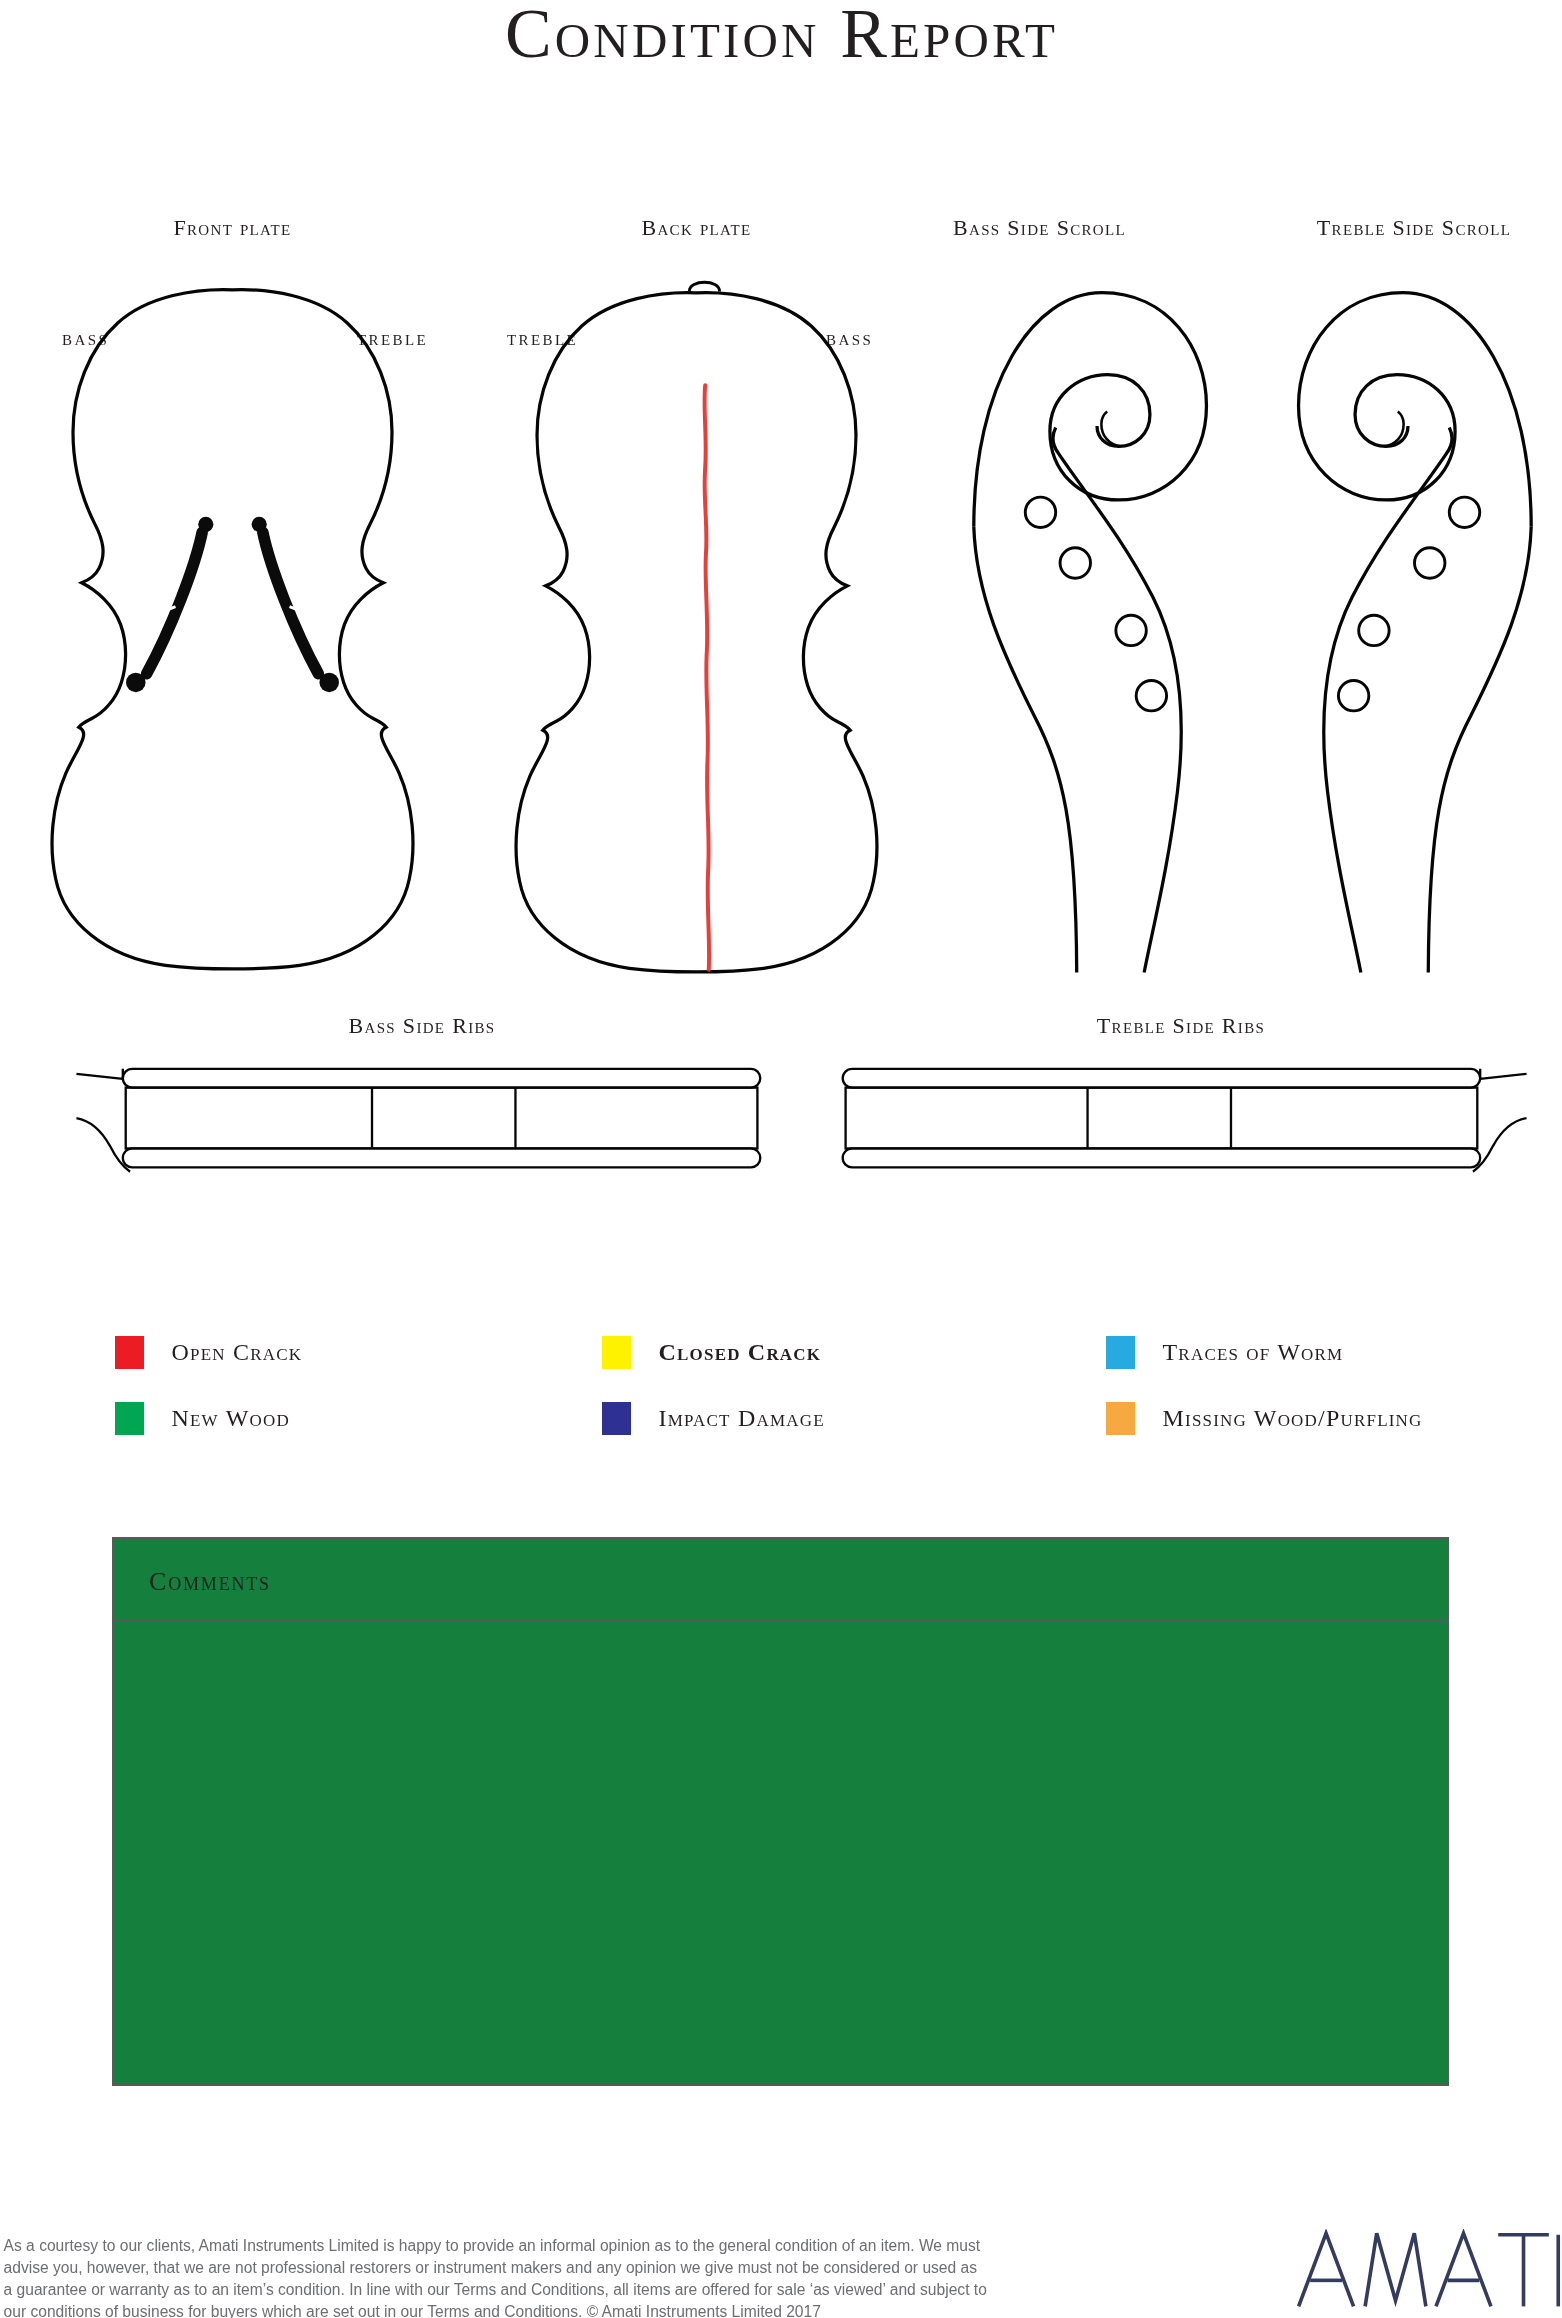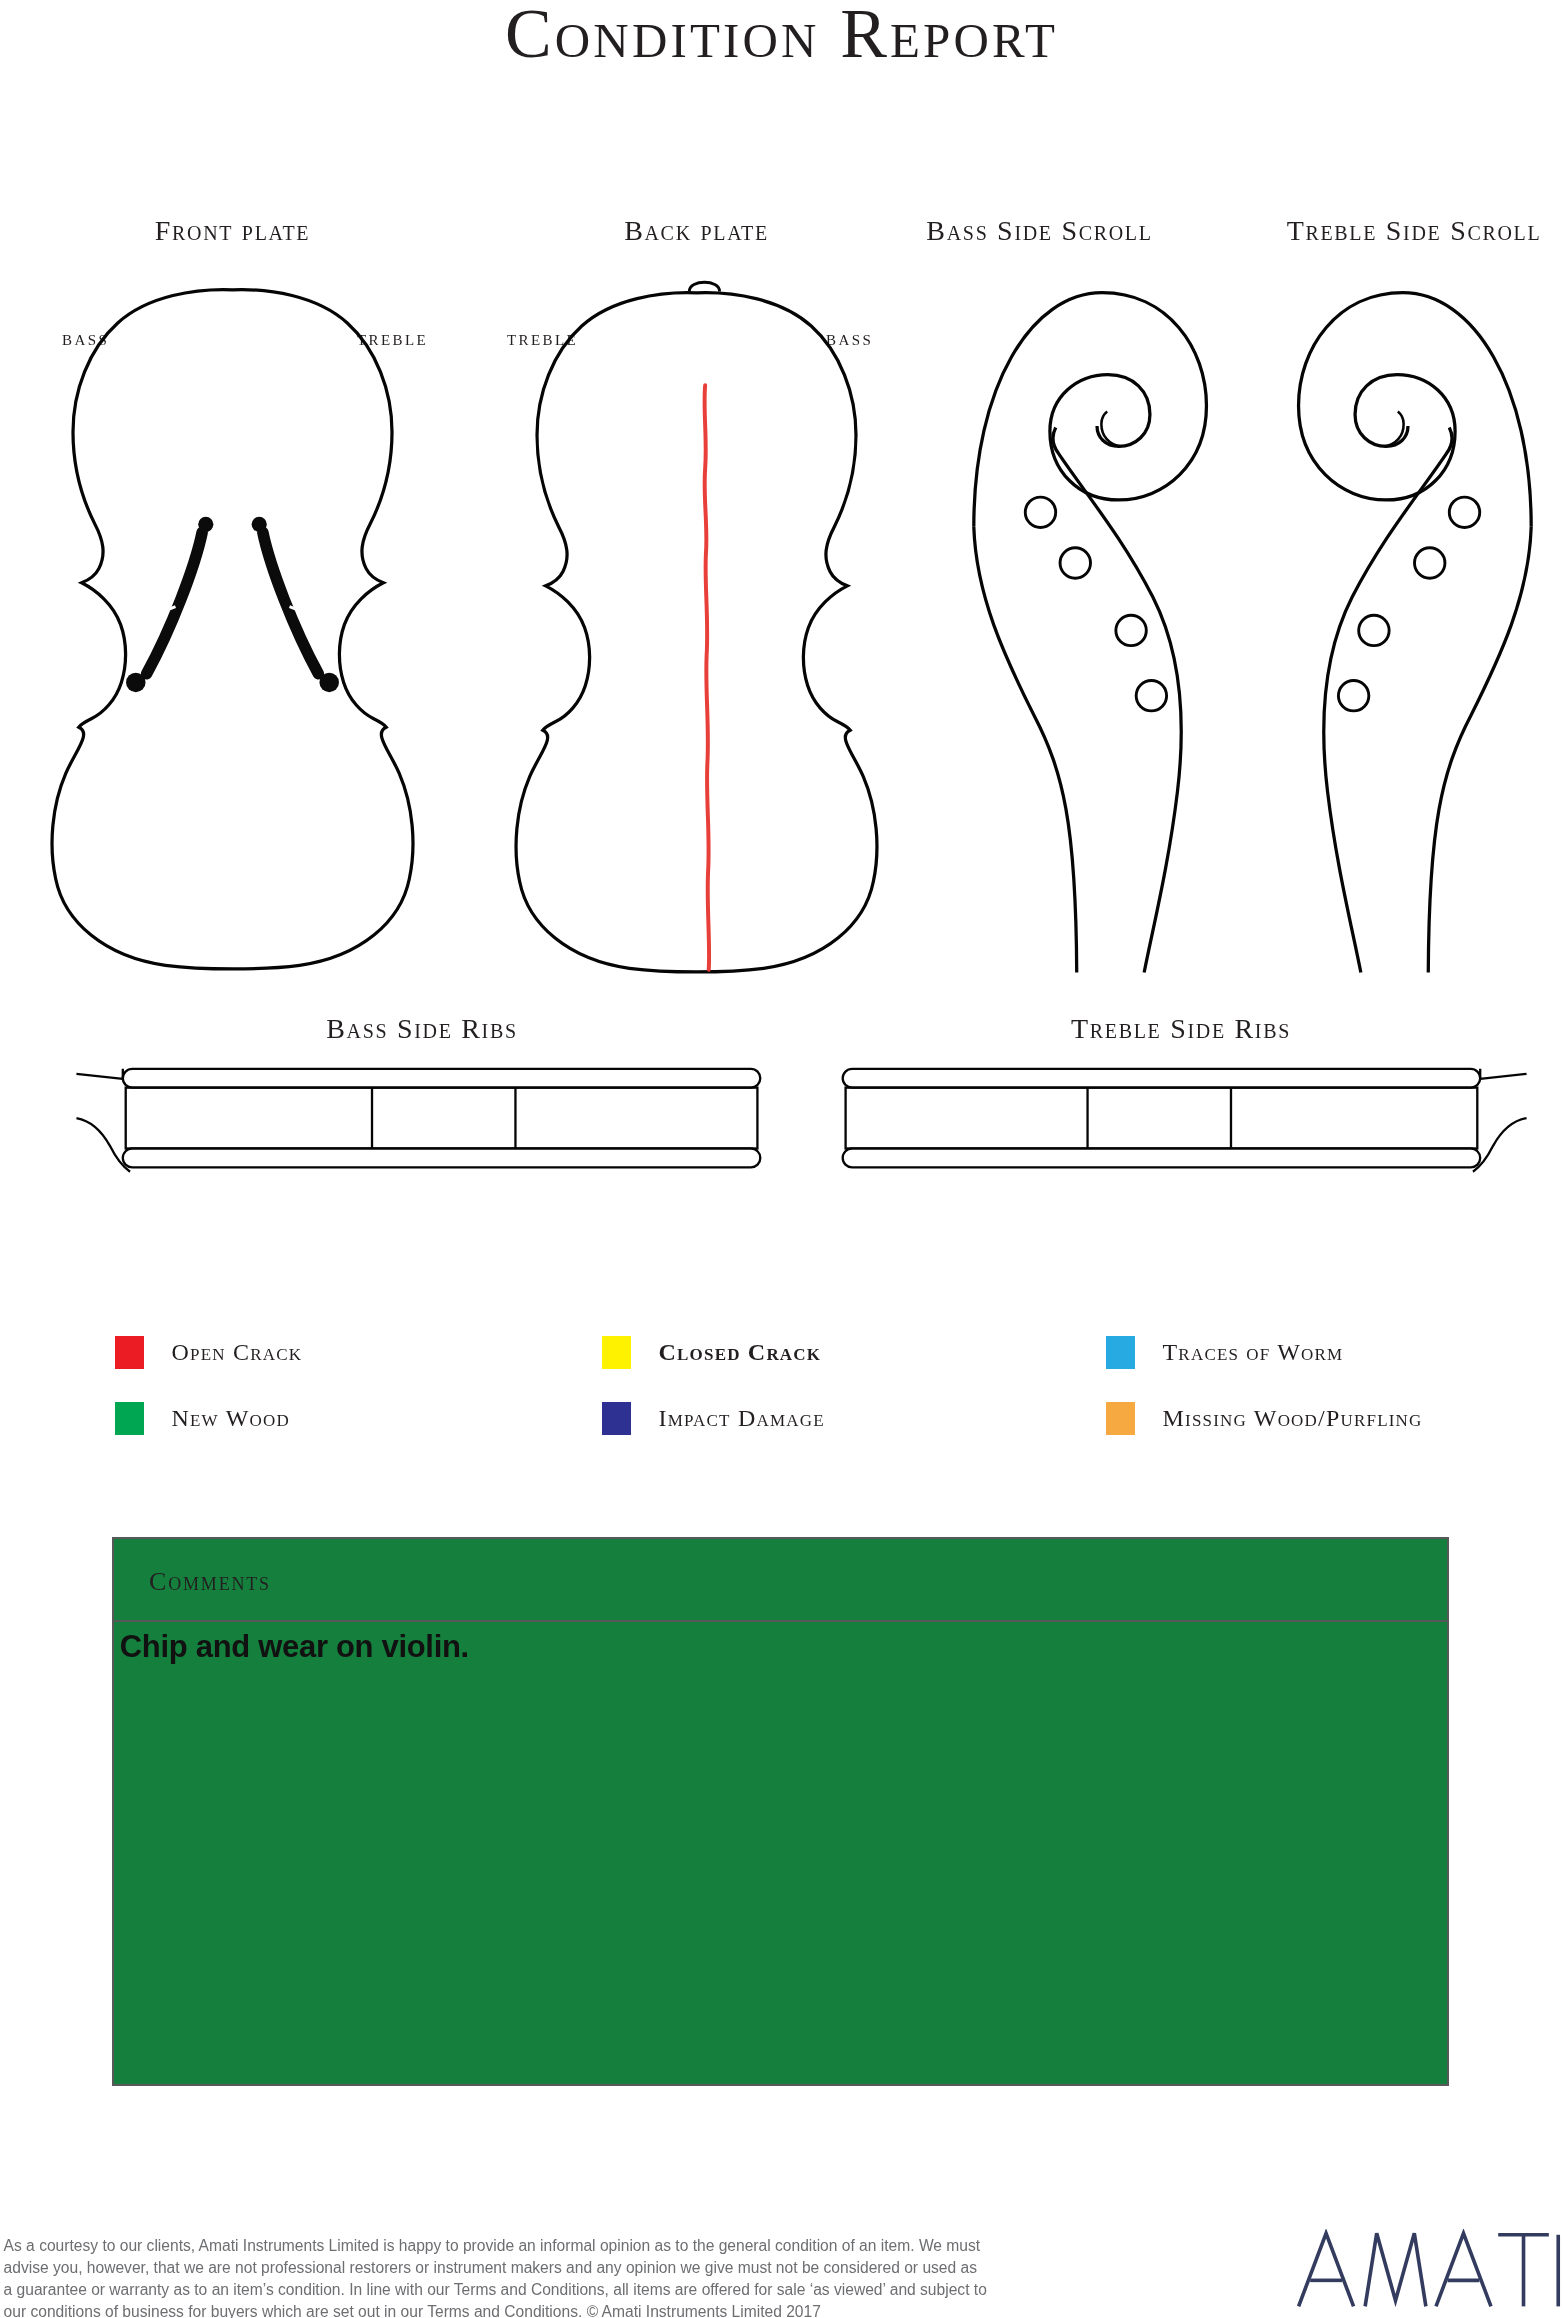--- a/index.html
+++ b/index.html
@@ -1,21 +1,21 @@
 <!DOCTYPE html>
 <html style="font-size:11.6px"><head>
 <meta charset="utf-8">
 <style>
   html,body{margin:0;padding:0;}
   body{width:1563px;height:2319px;background:#ffffff;position:relative;overflow:hidden;
        font-family:"Liberation Serif", serif;color:#231F20;}
   .abs{position:absolute;}
   .page-title{top:-5.8px;left:0;width:1563px;text-align:center;font-size:70px;
               letter-spacing:0.045em;font-variant:small-caps;color:#231F20;}
-  .sec-head{font-size:28px;letter-spacing:0.06em;font-variant:small-caps;text-align:center;color:#231F20;}
+  .sec-head{font-size:22px;letter-spacing:0.06em;font-variant:small-caps;text-align:center;color:#231F20;}
   .corner-label{font-size:15px;letter-spacing:0.16em;font-variant:small-caps;color:#231F20;}
   svg{display:block;}
   .legend-item{position:absolute;display:flex;align-items:center;gap:27.5px;}
   .swatch{width:29px;height:33px;display:inline-block;}
   .legend-label{font-size:24px;letter-spacing:0.05em;font-variant:small-caps;color:#231F20;white-space:nowrap;}
   .legend-label.bold{font-weight:bold;}
   .comments-box{left:112px;top:1537px;width:1337px;height:549px;border:2.2px solid #58595B;box-sizing:border-box;background:#15803d;}
   .comments-head{height:81px;border-bottom:2.2px solid #58595B;line-height:86px;padding-left:35px;
                  font-size:26px;letter-spacing:0.07em;font-variant:small-caps;color:#231F20;}
   .comments-text{padding:7.2px 5.8px;font-family:"Liberation Sans",sans-serif;font-size:31px;
@@ -172,21 +172,20 @@
   <span class="swatch" style="background: rgb(46, 49, 146);"></span>
   <span class="legend-label">Impact Damage</span>
 </div>
 <div class="legend-item" style="left:1106px;top:1402px;">
   <span class="swatch" style="background: rgb(247, 169, 65);"></span>
   <span class="legend-label">Missing Wood/Purfling</span>
 </div>
 
 <div class="abs comments-box">
   <div class="comments-head">Comments</div>
-  <div class="comments-text">Chip and wear on violin.</div>
 </div>
 
 <div class="abs footer-text">As a courtesy to our clients, Amati Instruments Limited is happy to provide an informal opinion as to the general condition of an item. We must
 advise you, however, that we are not professional restorers or instrument makers and any opinion we give must not be considered or used as
 a guarantee or warranty as to an item’s condition. In line with our Terms and Conditions, all items are offered for sale ‘as viewed’ and subject to
 our conditions of business for buyers which are set out in our Terms and Conditions. © Amati Instruments Limited 2017</div>
 
 <svg class="abs brand-logo" width="265" height="81" viewBox="0 0 366 112">
   <g fill="none" stroke="#333C5E" stroke-width="5" stroke-linecap="butt">
     <path d="M2,107 L40,6 L78,107"></path>

